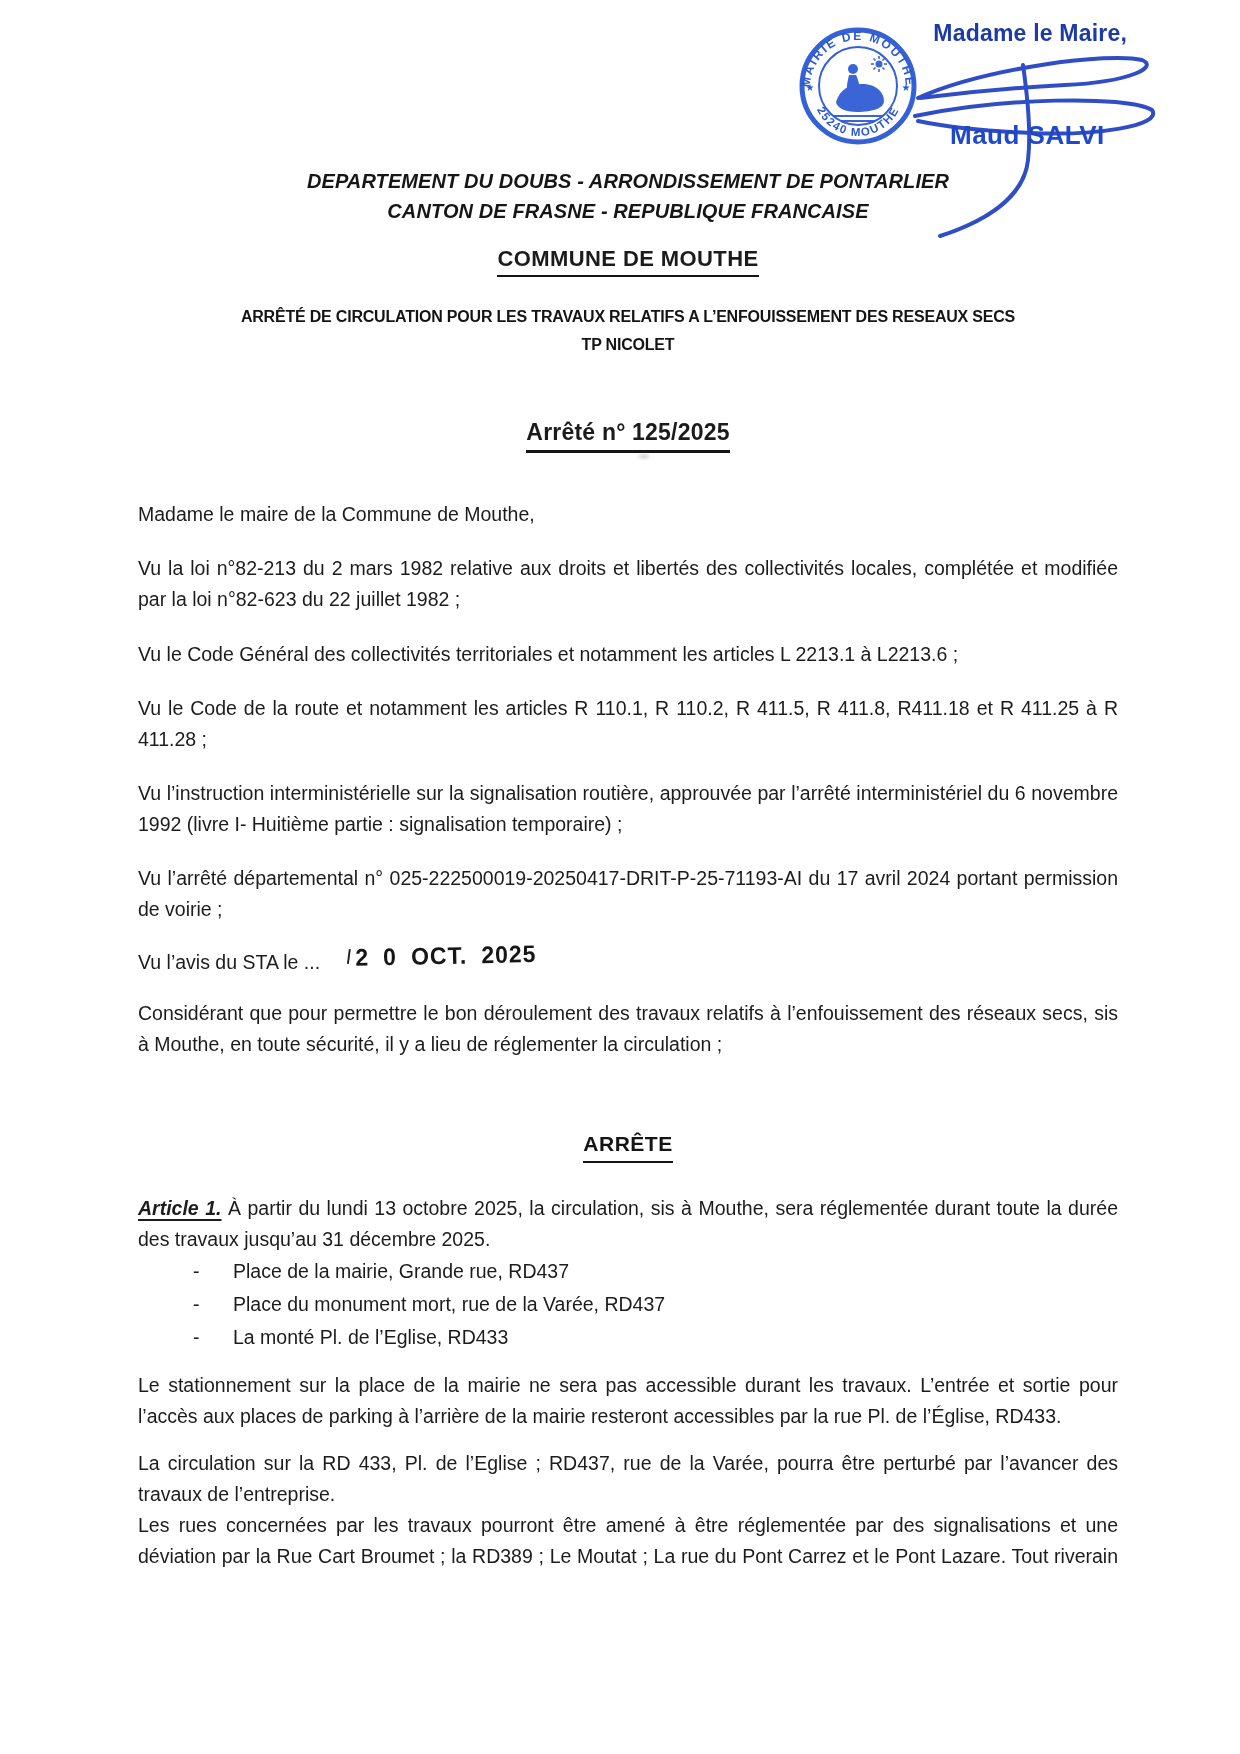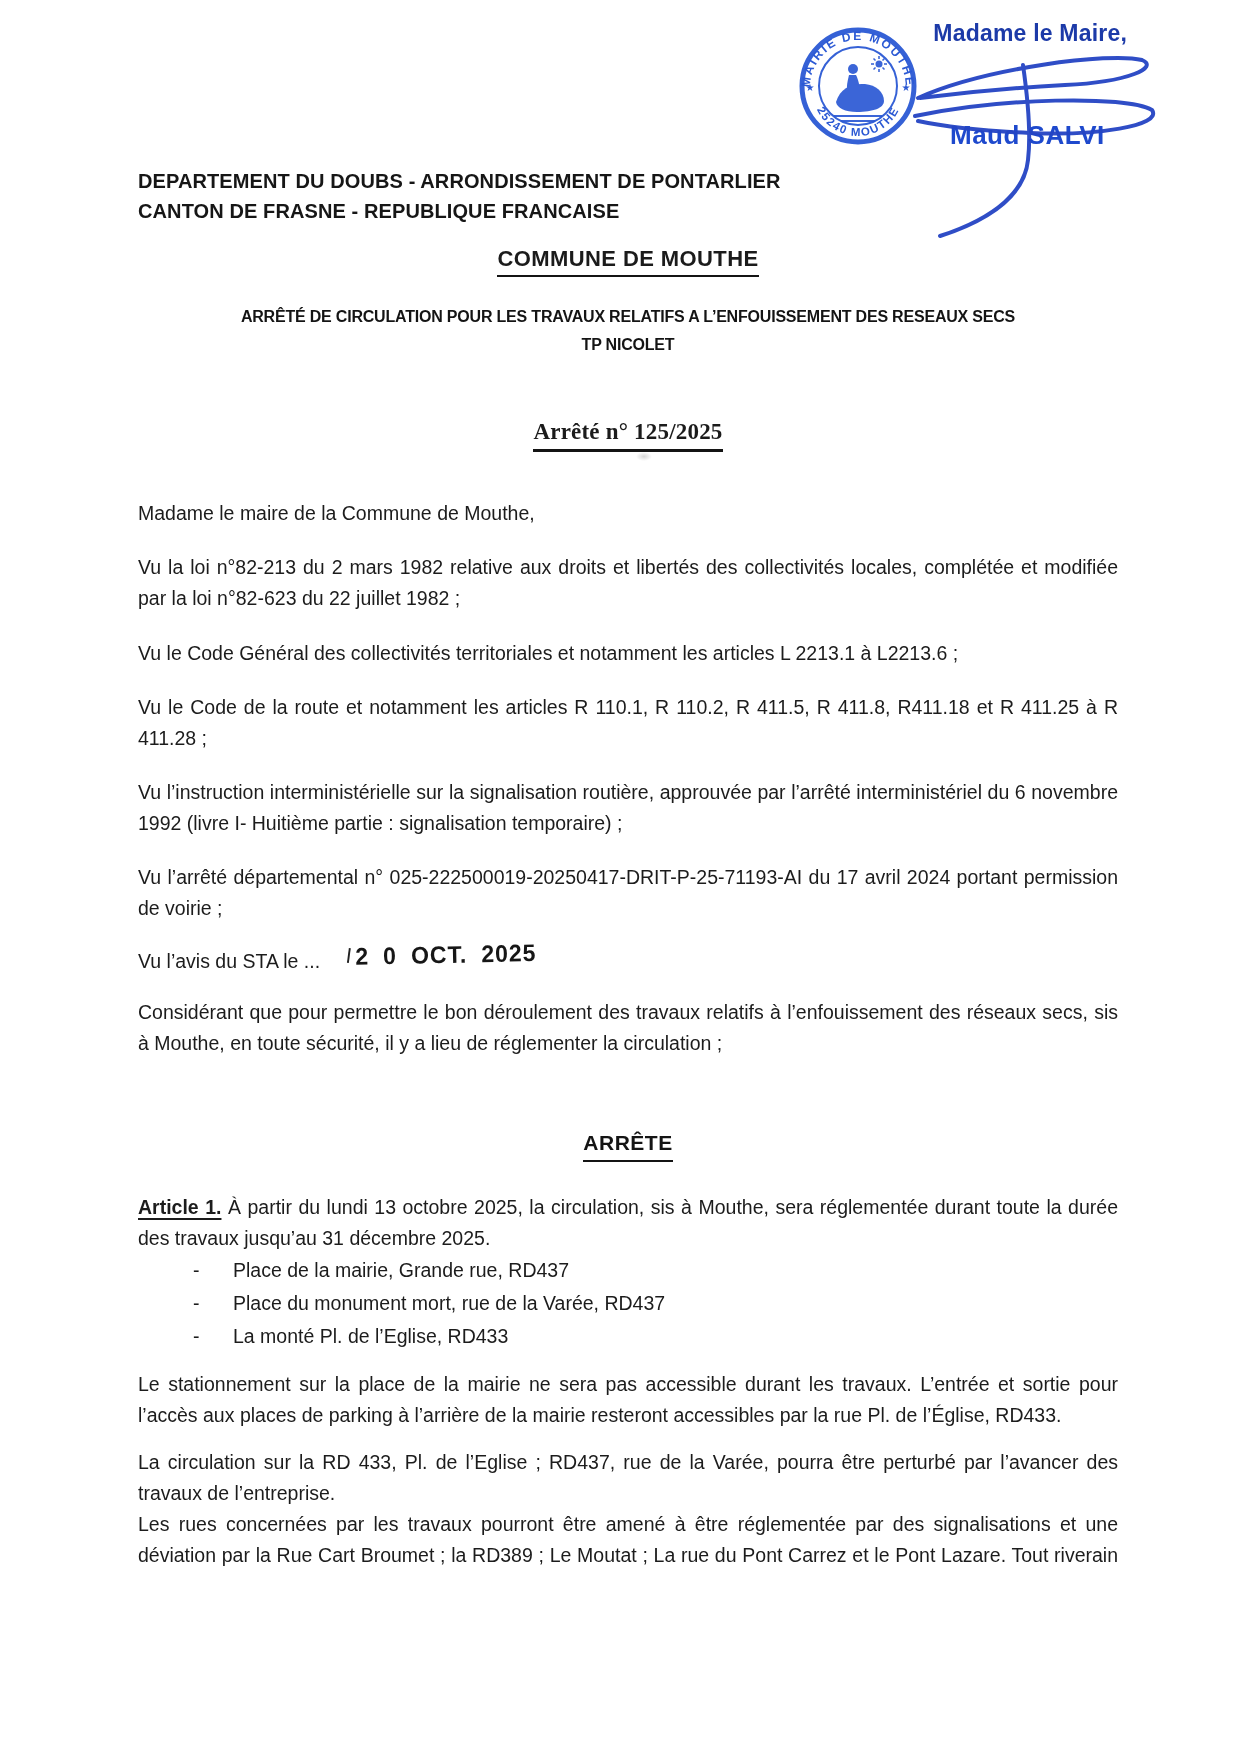--- a/index.html
+++ b/index.html
@@ -19,34 +19,34 @@
   .sig-name {
     position:absolute; top:120px; left:950px;
     font-weight:bold; font-size:26px; color:#1e49cd; letter-spacing:.5px;
   }
   svg.seal { position:absolute; left:796px; top:24px; z-index:2; }
   svg.ink  { position:absolute; left:880px; top:40px; z-index:3; pointer-events:none; }
 
   
   header { margin-top:166px; }
   .h-line {
-    font-weight:bold; 
+    text-align:center; font-weight:bold; font-style:italic;
     font-size:20px; line-height:30px; color:#161616; letter-spacing:.1px;
   }
   .center-wrap { text-align:center; }
   .commune-wrap { margin-top:20px; }
   .commune {
     display:inline-block; font-weight:bold; font-size:22px; letter-spacing:.4px;
     border-bottom:2.5px solid #141414; padding-bottom:3px;
   }
   .doc-title {
     margin-top:26px; text-align:center; font-weight:bold;
     font-size:16px; line-height:28px; letter-spacing:-0.2px; color:#141414;
   }
-  .arrete-wrap { margin-top:60px;font-family:Liberation Serif, serif; }
+  .arrete-wrap { margin-top:60px; }
   .arrete-no {
     display:inline-block; font-weight:bold; font-size:23px;
     border-bottom:3px solid #141414; padding-bottom:4px; letter-spacing:.2px;
   }
 
   
   main { margin-top:46px; font-size:19.5px; line-height:31px; color:#1c1c1c; }
   main p { margin:0; text-align:justify; }
   .mt20 { margin-top:20px; } .mt23 { margin-top:23px; } .mt24 { margin-top:24px; }
 
@@ -64,21 +64,21 @@
 
   .arrete-heading-wrap { margin-top:68px; text-align:center; }
   .arrete-heading {
     display:inline-block; font-weight:bold; font-size:21px; letter-spacing:.5px;
     border-bottom:2.5px solid #141414; padding-bottom:2px; color:#141414;
   }
 
   .article { margin-top:30px; }
   .article-label {
     font-weight:bold;
-    text-decoration:underline; text-decoration-thickness:2px; text-underline-offset:4px;
+    text-decoration:underline; text-decoration-thickness:2px; text-underline-offset:4px;font-style:italic;
   }
 
   ul.dash-list { list-style:none; margin:0; padding:0; line-height:33px; }
   ul.dash-list li { position:relative; padding-left:95px; }
   ul.dash-list .dash { position:absolute; left:55px; }
 
   .p-stationnement { margin-top:16px; }
   .p-circulation  { margin-top:16px; }
   .p-rues         { }
   .p-vitesse      { margin-top:20px; text-align:left; }

